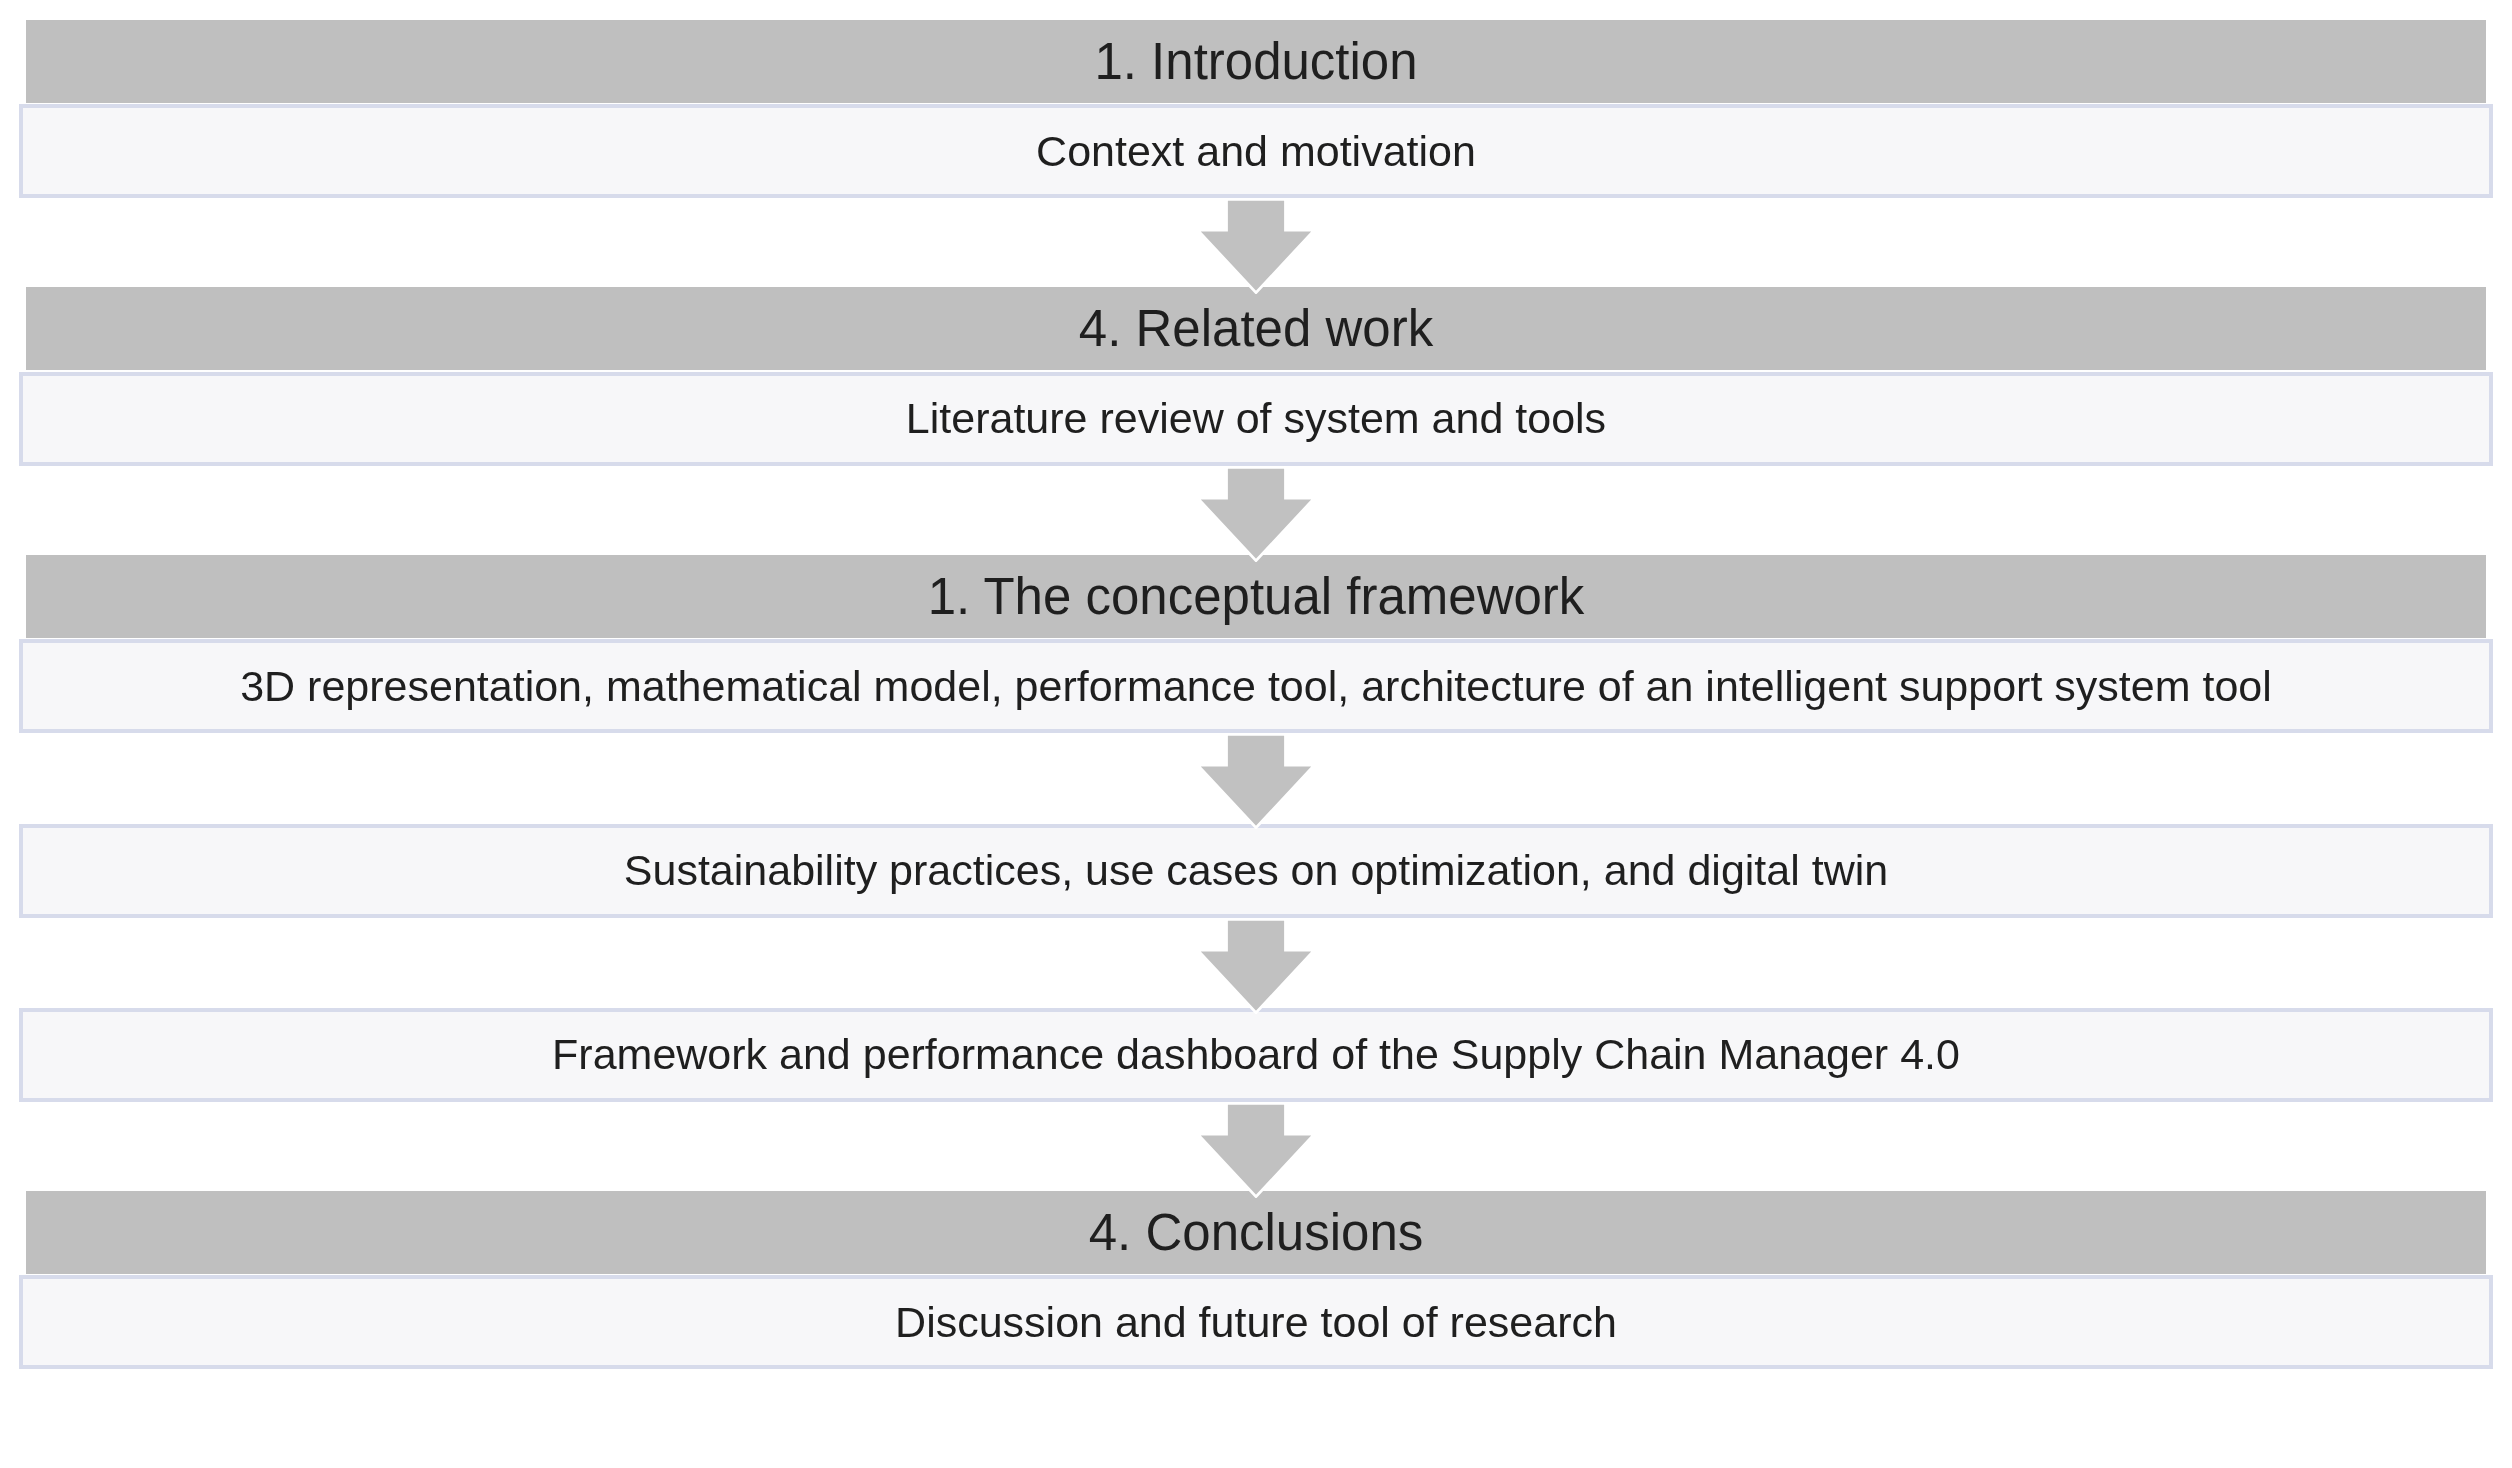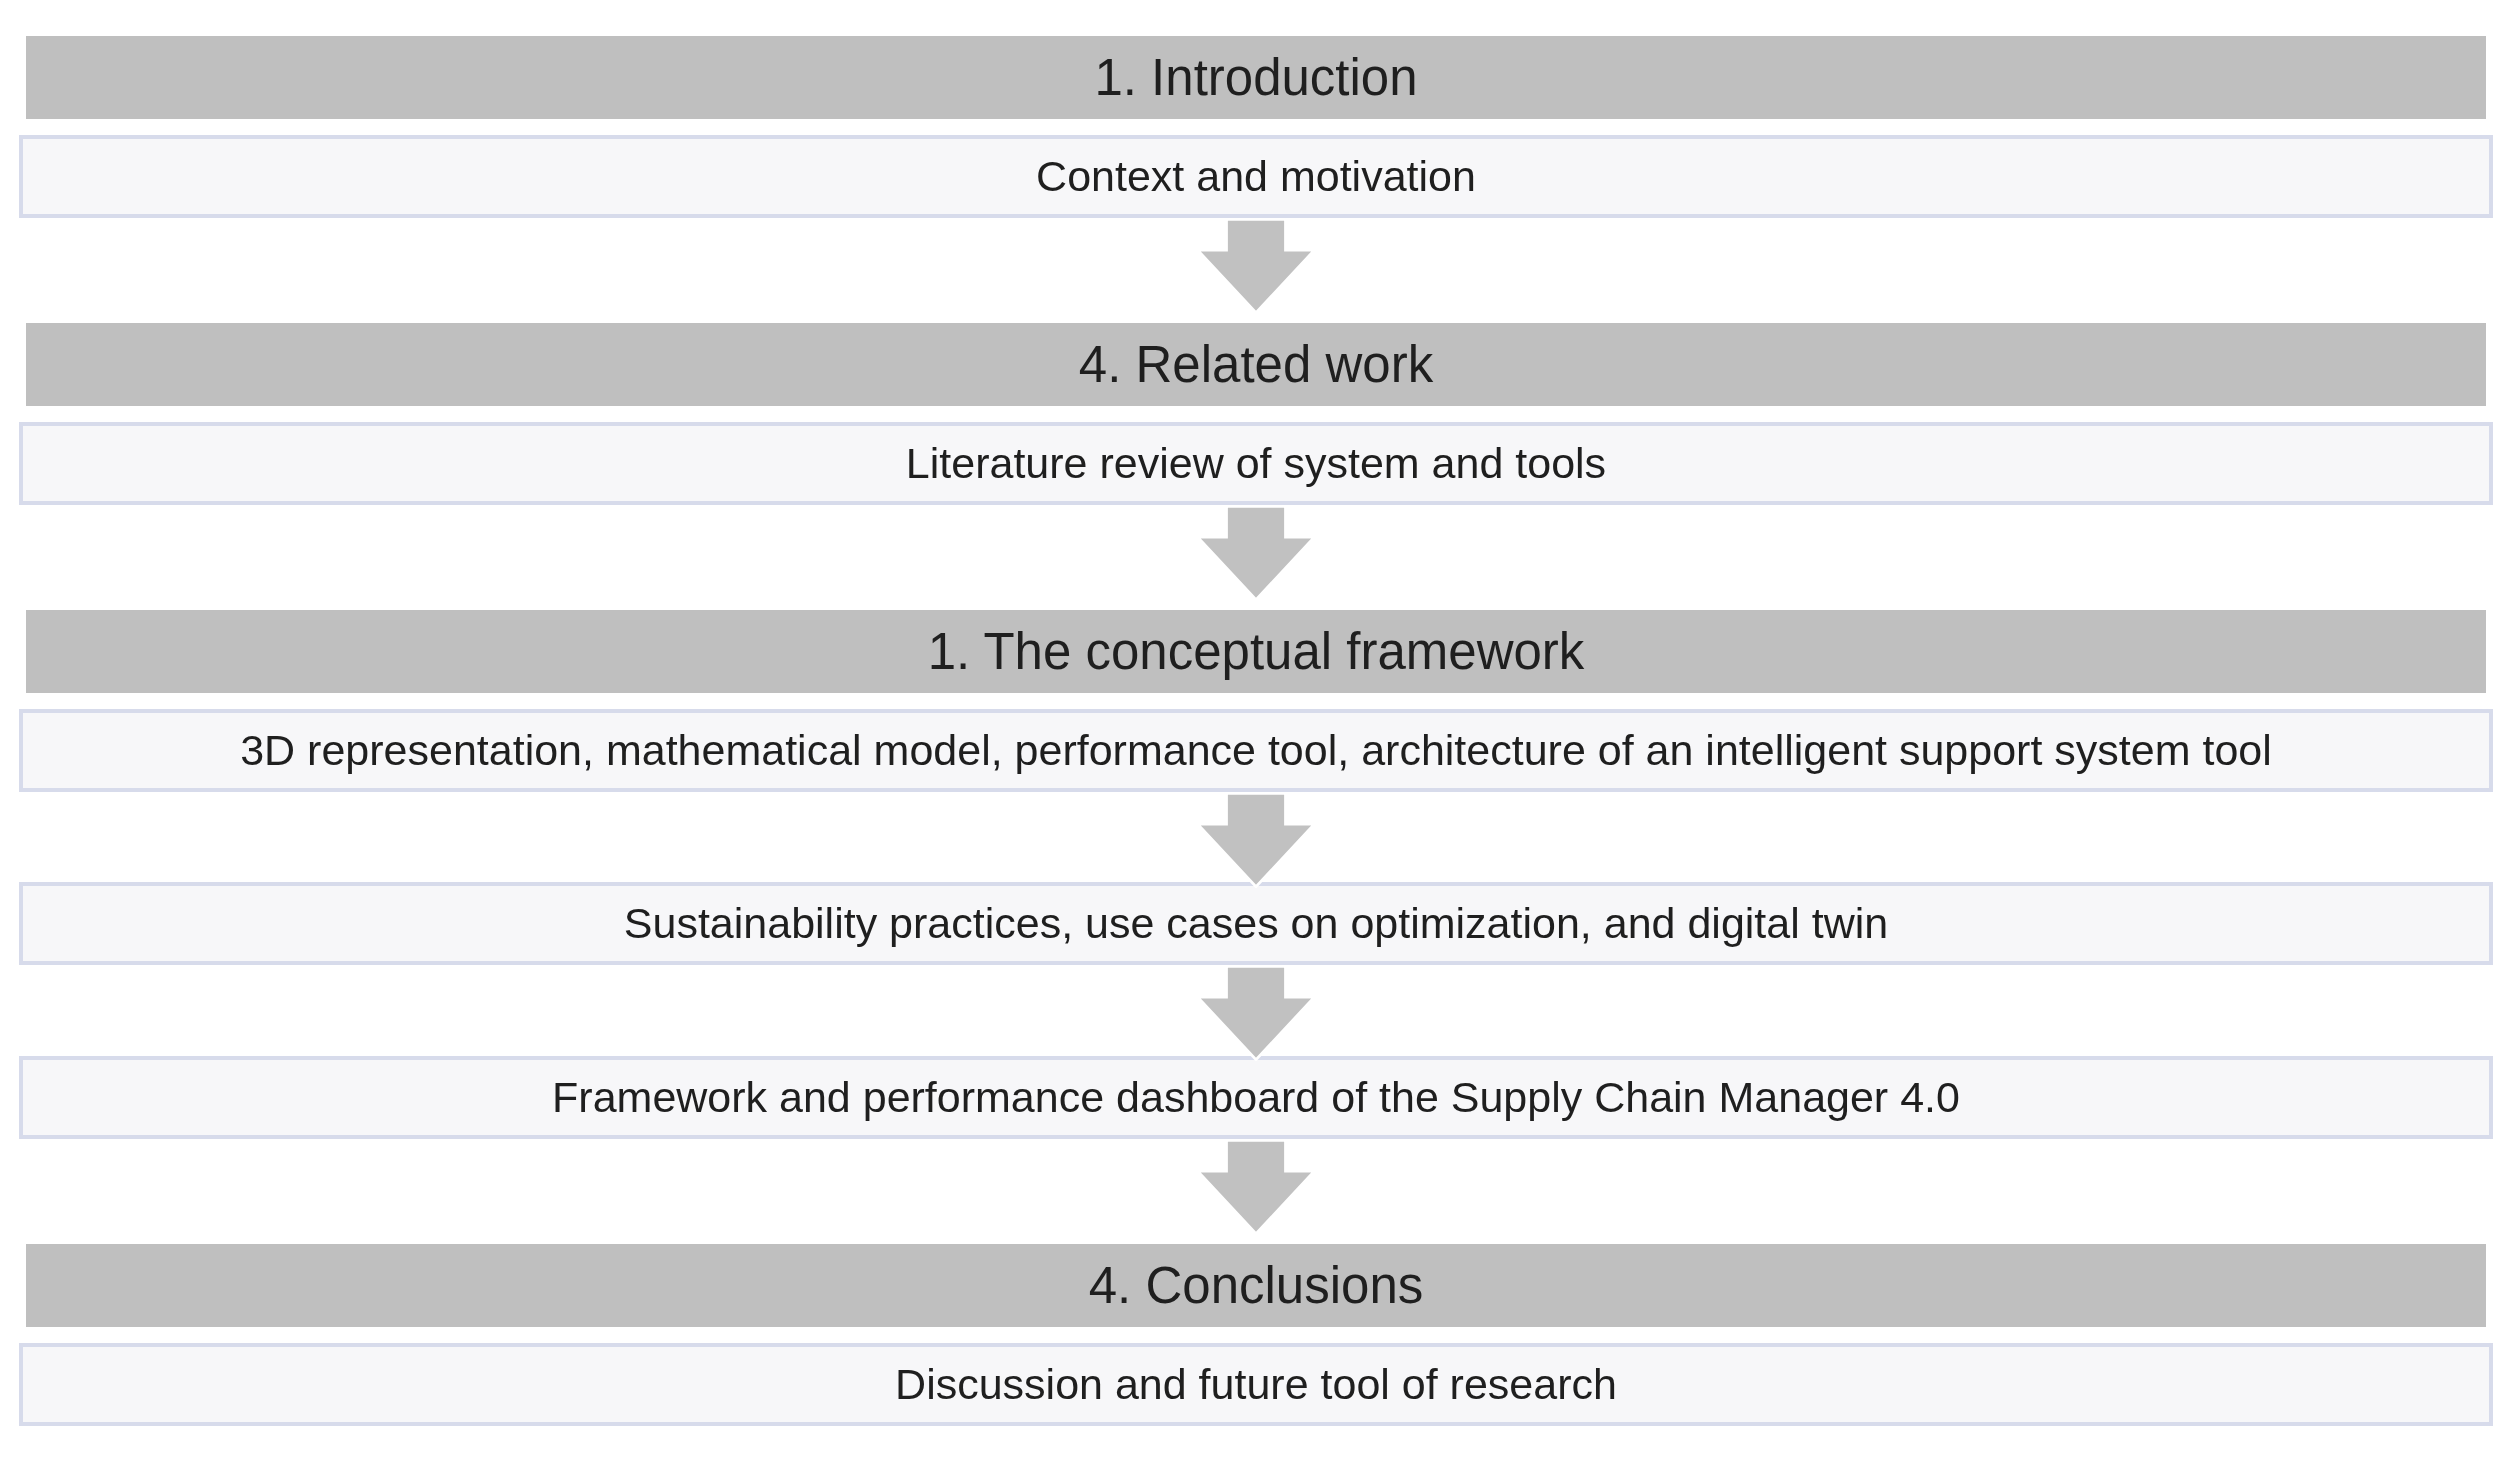--- a/index.html
+++ b/index.html
@@ -13,33 +13,33 @@
   body{
     width:2512px;height:1469px;
     font-family:"Liberation Sans","DejaVu Sans",sans-serif;
     color:var(--text);
     overflow:hidden;
   }
   .diagram{padding-top:20px;}
   .flow-step{}
   .header-bar{
     height:83px;
-    margin:16px 26px;
+    margin:0 26px;
     background:var(--header-fill);
     display:flex;align-items:center;justify-content:center;
   }
   .header-title{
     font-size:51px;
     line-height:1;
     color:var(--text);
     white-space:nowrap;
   }
   .sub-box{
     box-sizing:border-box;
-    height:83px;
+    height:94px;
     margin:1.4px 19px 0 19px;
     background:var(--sub-fill);
     border:4.8px solid var(--sub-border);
     display:flex;align-items:center;justify-content:center;
   }
   .sub-text{
     font-size:43px;
     line-height:1;
     color:var(--text);
     white-space:nowrap;

